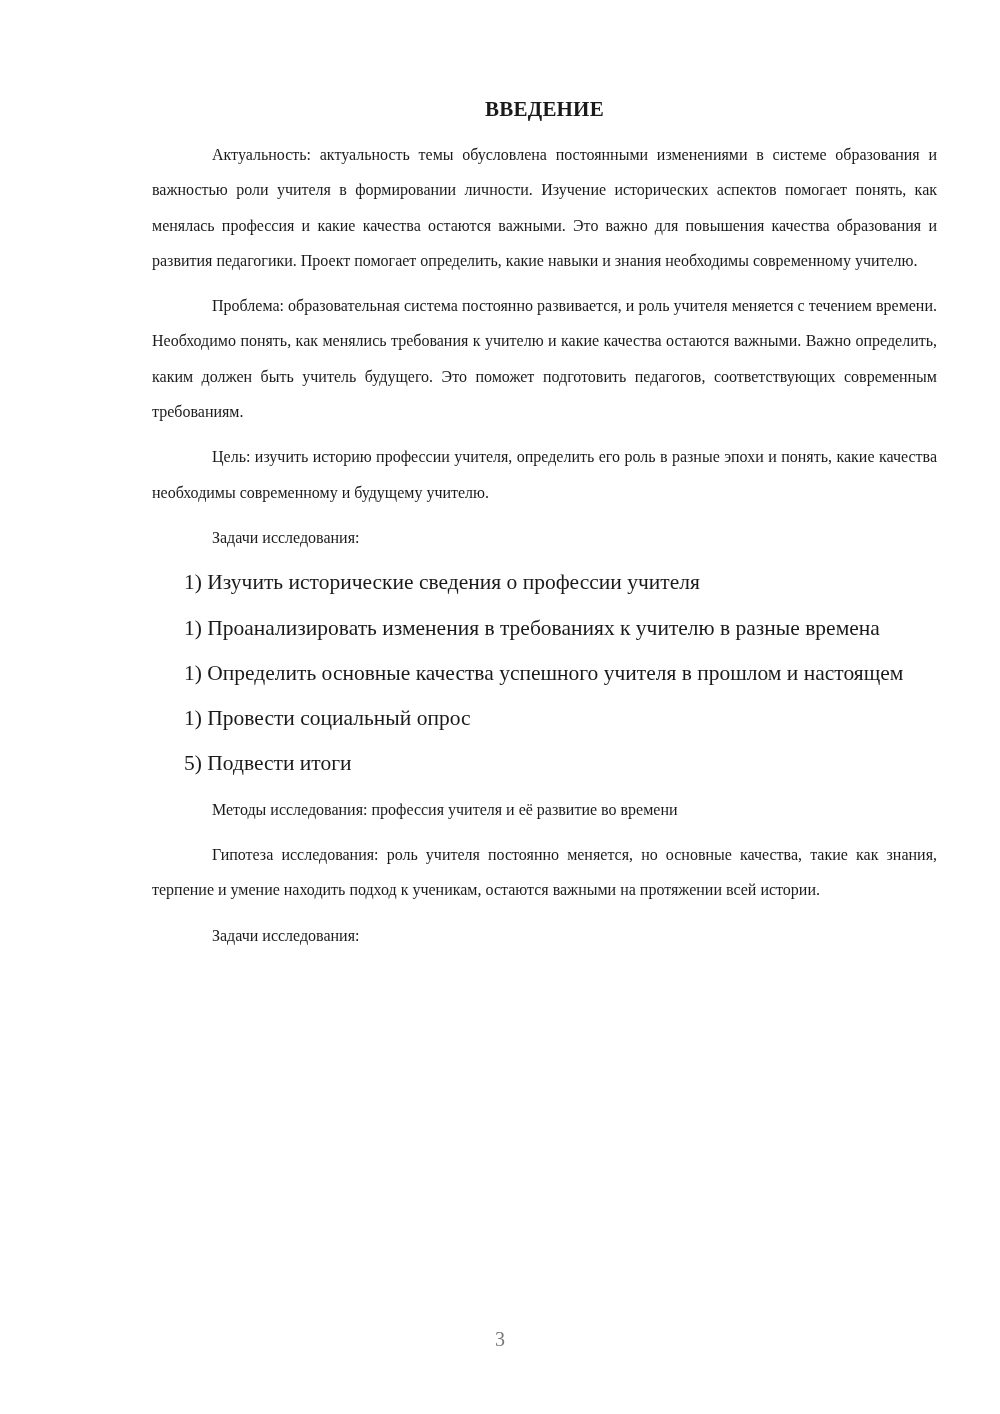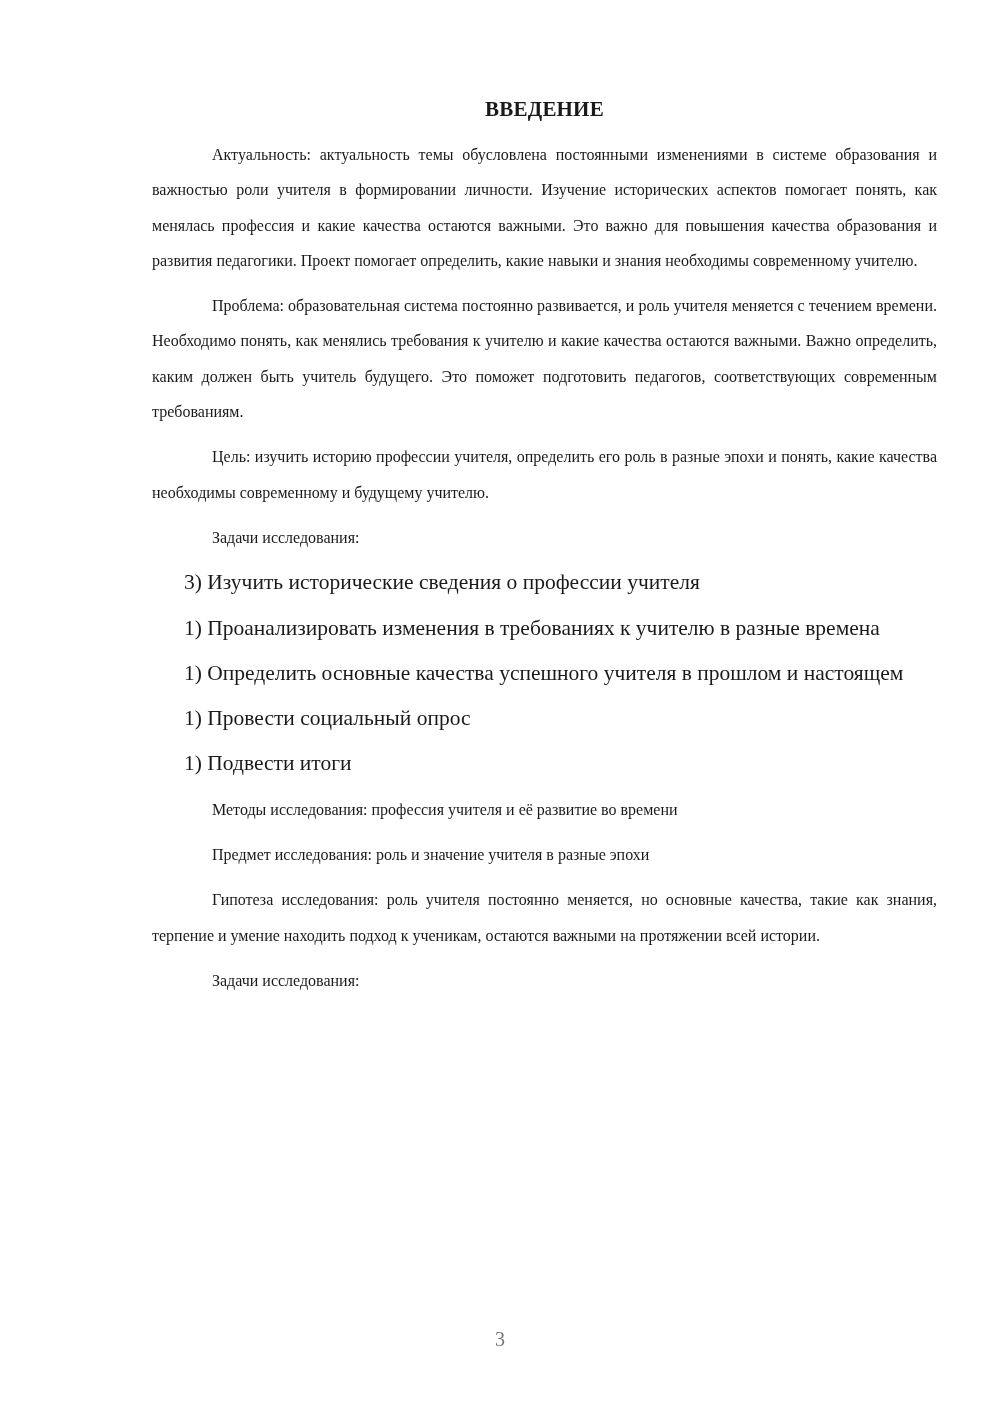--- a/index.html
+++ b/index.html
@@ -35,26 +35,25 @@
 
 <div class="page">
   <h1 class="title">ВВЕДЕНИЕ</h1>
 
   <p class="para">Актуальность: актуальность темы обусловлена постоянными изменениями в системе образования и важностью роли учителя в формировании личности. Изучение исторических аспектов помогает понять, как менялась профессия и какие качества остаются важными. Это важно для повышения качества образования и развития педагогики. Проект помогает определить, какие навыки и знания необходимы современному учителю.</p>
   <p class="para">Проблема: образовательная система постоянно развивается, и роль учителя меняется с течением времени. Необходимо понять, как менялись требования к учителю и какие качества остаются важными. Важно определить, каким должен быть учитель будущего. Это поможет подготовить педагогов, соответствующих современным требованиям.</p>
   <p class="para">Цель: изучить историю профессии учителя, определить его роль в разные эпохи и понять, какие качества необходимы современному и будущему учителю.</p>
   <p class="para single">Задачи исследования:</p>
 
   <div>
-    <p class="list-item">3) Изучить исторические сведения о профессии учителя</p>
+    <p class="list-item">1) Изучить исторические сведения о профессии учителя</p>
     <p class="list-item">1) Проанализировать изменения в требованиях к учителю в разные времена</p>
     <p class="list-item">1) Определить основные качества успешного учителя в прошлом и настоящем</p>
     <p class="list-item">1) Провести социальный опрос</p>
-    <p class="list-item">1) Подвести итоги</p>
+    <p class="list-item">5) Подвести итоги</p>
   </div>
 
   <p class="para single">Методы исследования: профессия учителя и её развитие во времени</p>
-  <p class="para single">Предмет исследования: роль и значение учителя в разные эпохи</p>
   <p class="para">Гипотеза исследования: роль учителя постоянно меняется, но основные качества, такие как знания, терпение и умение находить подход к ученикам, остаются важными на протяжении всей истории.</p>
   <p class="para single">Задачи исследования:</p>
 </div>
 
 <div class="page-number">3</div>
 
 </body></html>

